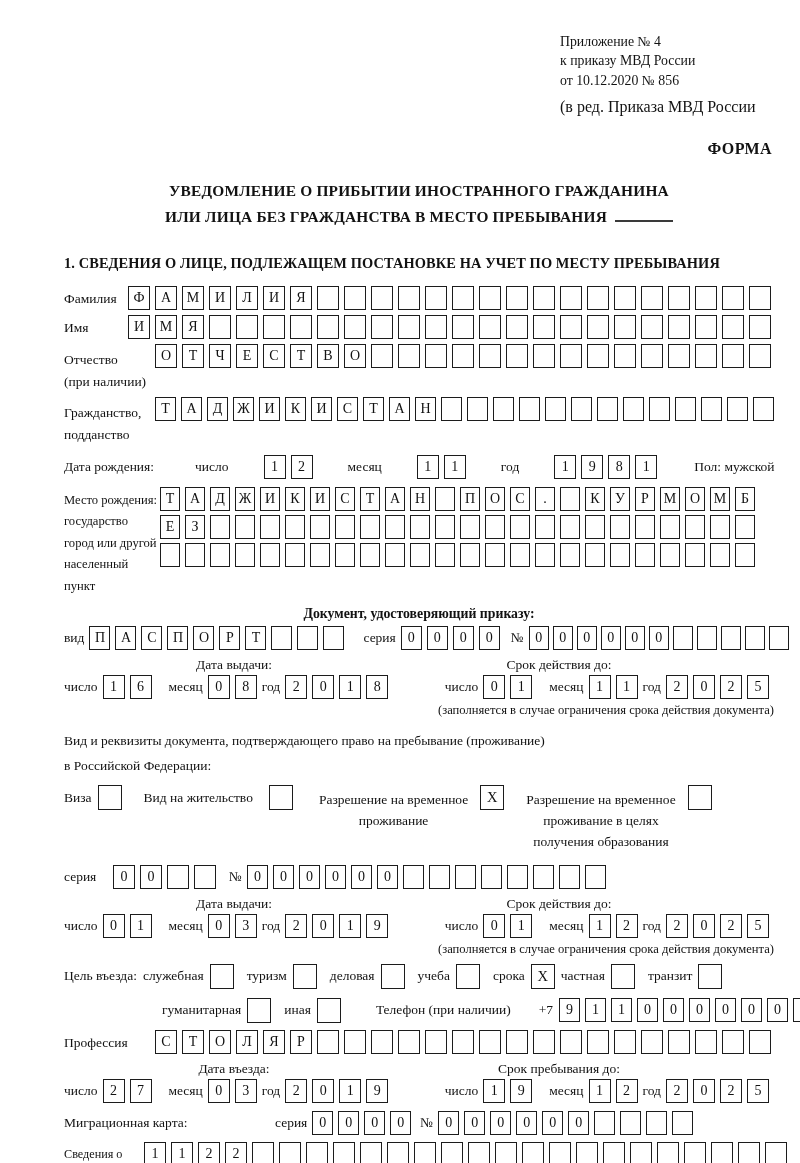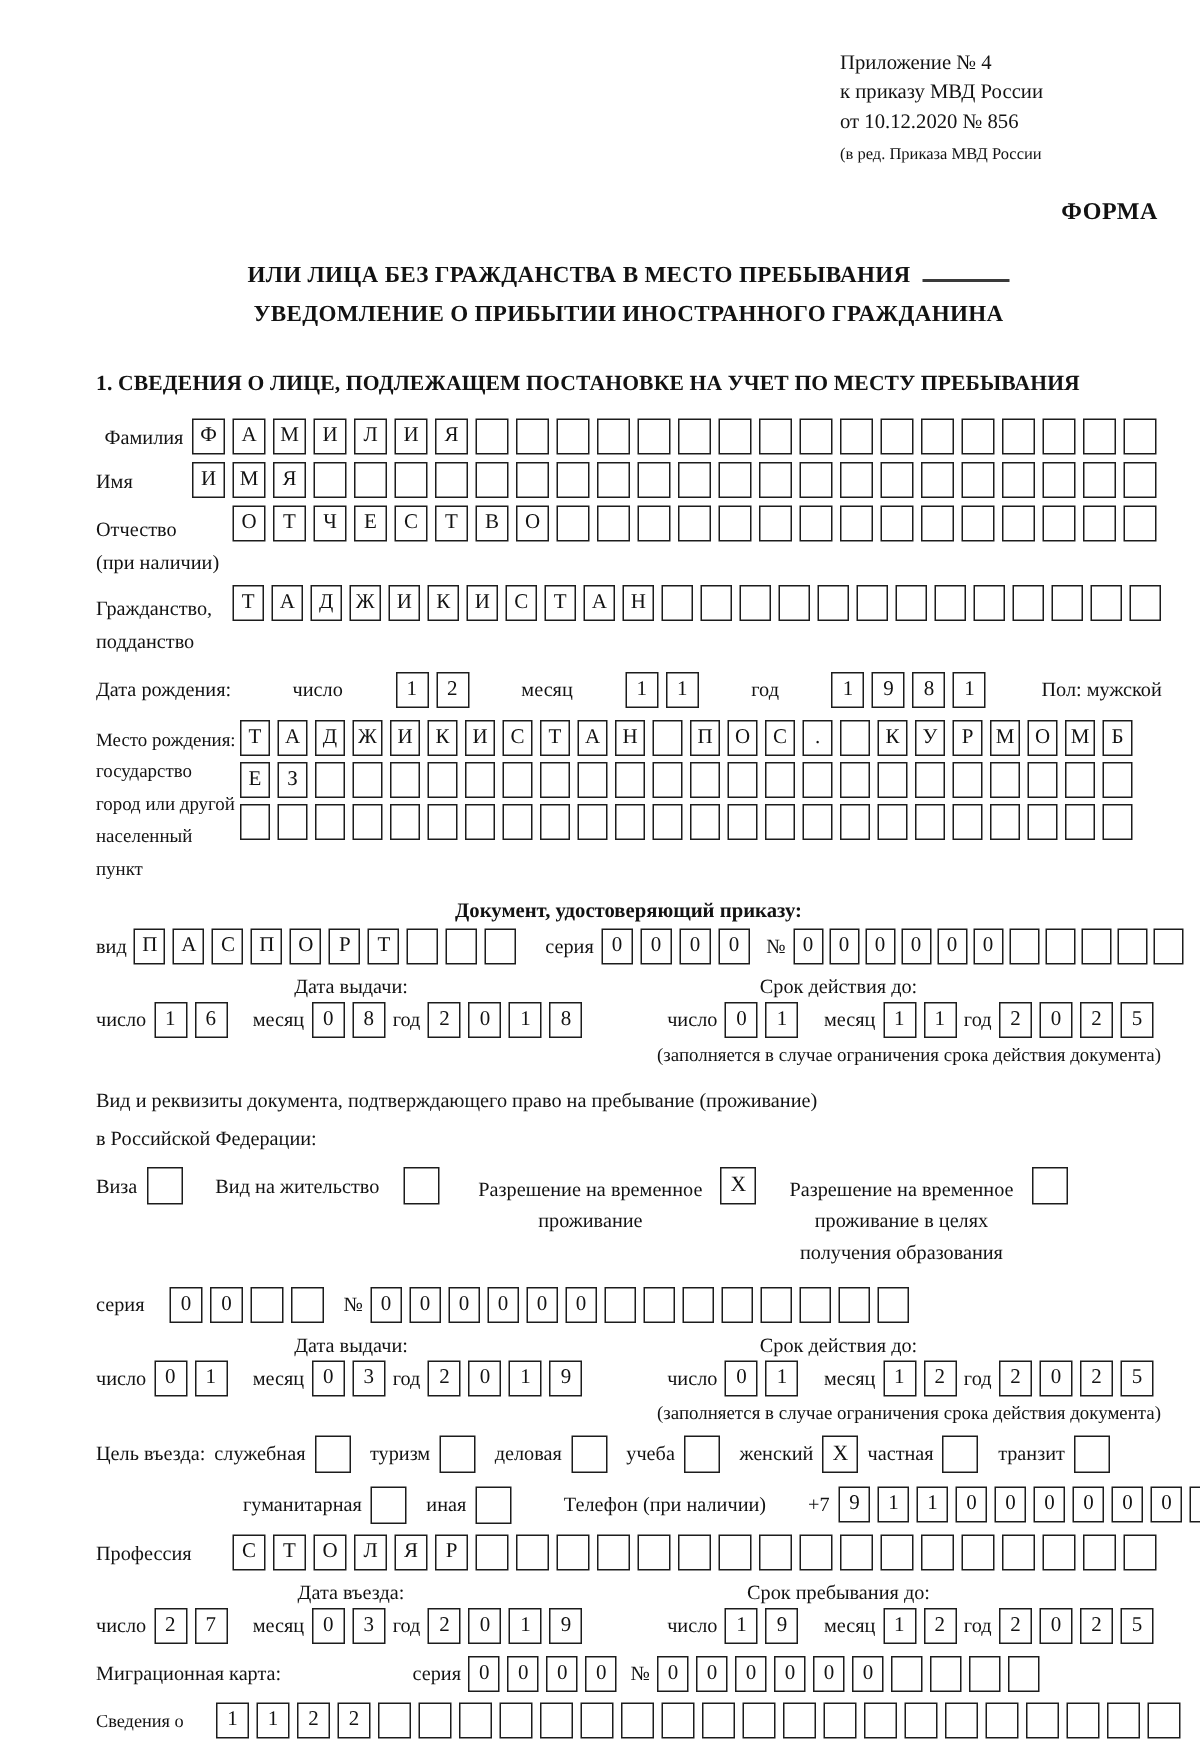--- a/index.html
+++ b/index.html
@@ -7,21 +7,21 @@
   body {
     width:800px; height:1163px; background:#ffffff; color:#121212;
     font-family:"Liberation Serif", serif; font-size:13.5px;
     -webkit-font-smoothing:antialiased;
   }
   .page { padding:32px 26px 0 64px; width:800px; }
 
   
   .law-ref { margin-left:496px; line-height:1.4; font-size:13.8px; }
   .law-ref div { white-space:nowrap; }
-  .law-ref .sub { margin-top:6px; font-size:11px; }
+  .law-ref .sub { margin-top:6px; font-size:16px; }
   .forma { text-align:right; font-weight:bold; font-size:16px; margin-top:22px; padding-right:2px; letter-spacing:.4px; }
 
   .title { text-align:center; font-weight:bold; font-size:15.4px; line-height:1.65; margin-top:20px; letter-spacing:.2px; }
   .title .uline { display:inline-block; width:58px; border-bottom:2.4px solid #3a3a3a; height:13px; margin-left:8px; }
 
   .sec-head { font-weight:bold; font-size:14.4px; margin-top:26px; white-space:nowrap; letter-spacing:.1px; }
 
   
   .row { display:flex; align-items:flex-start; margin-top:5px; }
   .lbl { flex:none; padding-top:5px; }
@@ -85,29 +85,29 @@
     <div>Приложение № 4</div>
     <div>к приказу МВД России</div>
     <div>от 10.12.2020 № 856</div>
     <div class="sub">
       <div>(в ред. Приказа МВД России</div>
     </div>
   </div>
   <div class="forma">ФОРМА</div>
 
   <div class="title">
+    <div>УВЕДОМЛЕНИЕ О ПРИБЫТИИ ИНОСТРАННОГО ГРАЖДАНИНА</div>
     <div>
       <span>ИЛИ ЛИЦА БЕЗ ГРАЖДАНСТВА В МЕСТО ПРЕБЫВАНИЯ</span><span class="uline"></span>
     </div>
-    <div>УВЕДОМЛЕНИЕ О ПРИБЫТИИ ИНОСТРАННОГО ГРАЖДАНИНА</div>
   </div>
 
   <div class="sec-head">1. СВЕДЕНИЯ О ЛИЦЕ, ПОДЛЕЖАЩЕМ ПОСТАНОВКЕ НА УЧЕТ ПО МЕСТУ ПРЕБЫВАНИЯ</div>
 
-  <div class="row" style="margin-top:14px;text-align:center;">
+  <div class="row" style="margin-top:14px;">
     <span class="lbl w64">Фамилия</span>
     <span class="cells c27">
         <span class="cell">Ф</span>
         <span class="cell">А</span>
         <span class="cell">М</span>
         <span class="cell">И</span>
         <span class="cell">Л</span>
         <span class="cell">И</span>
         <span class="cell">Я</span>
         <span class="cell"></span>
@@ -531,21 +531,21 @@
   <div class="purpose-row">
     <span class="plbl">Цель въезда:</span>
     <span class="plbl">служебная</span>
     <span class="cb"></span>
     <span class="plbl">туризм</span>
     <span class="cb"></span>
     <span class="plbl">деловая</span>
     <span class="cb"></span>
     <span class="plbl">учеба</span>
     <span class="cb"></span>
-    <span class="plbl">женский</span>
+    <span class="plbl">срока</span>
     <span class="cb" style="margin-right:6px;">X</span>
     <span class="plbl">частная</span>
     <span class="cb"></span>
     <span class="plbl">транзит</span>
     <span class="cb"></span>
   </div>
 
   <div class="purpose-row" style="margin-top:9px;">
     <span class="plbl" style="margin-left:98px;">гуманитарная</span>
     <span class="cb"></span>

